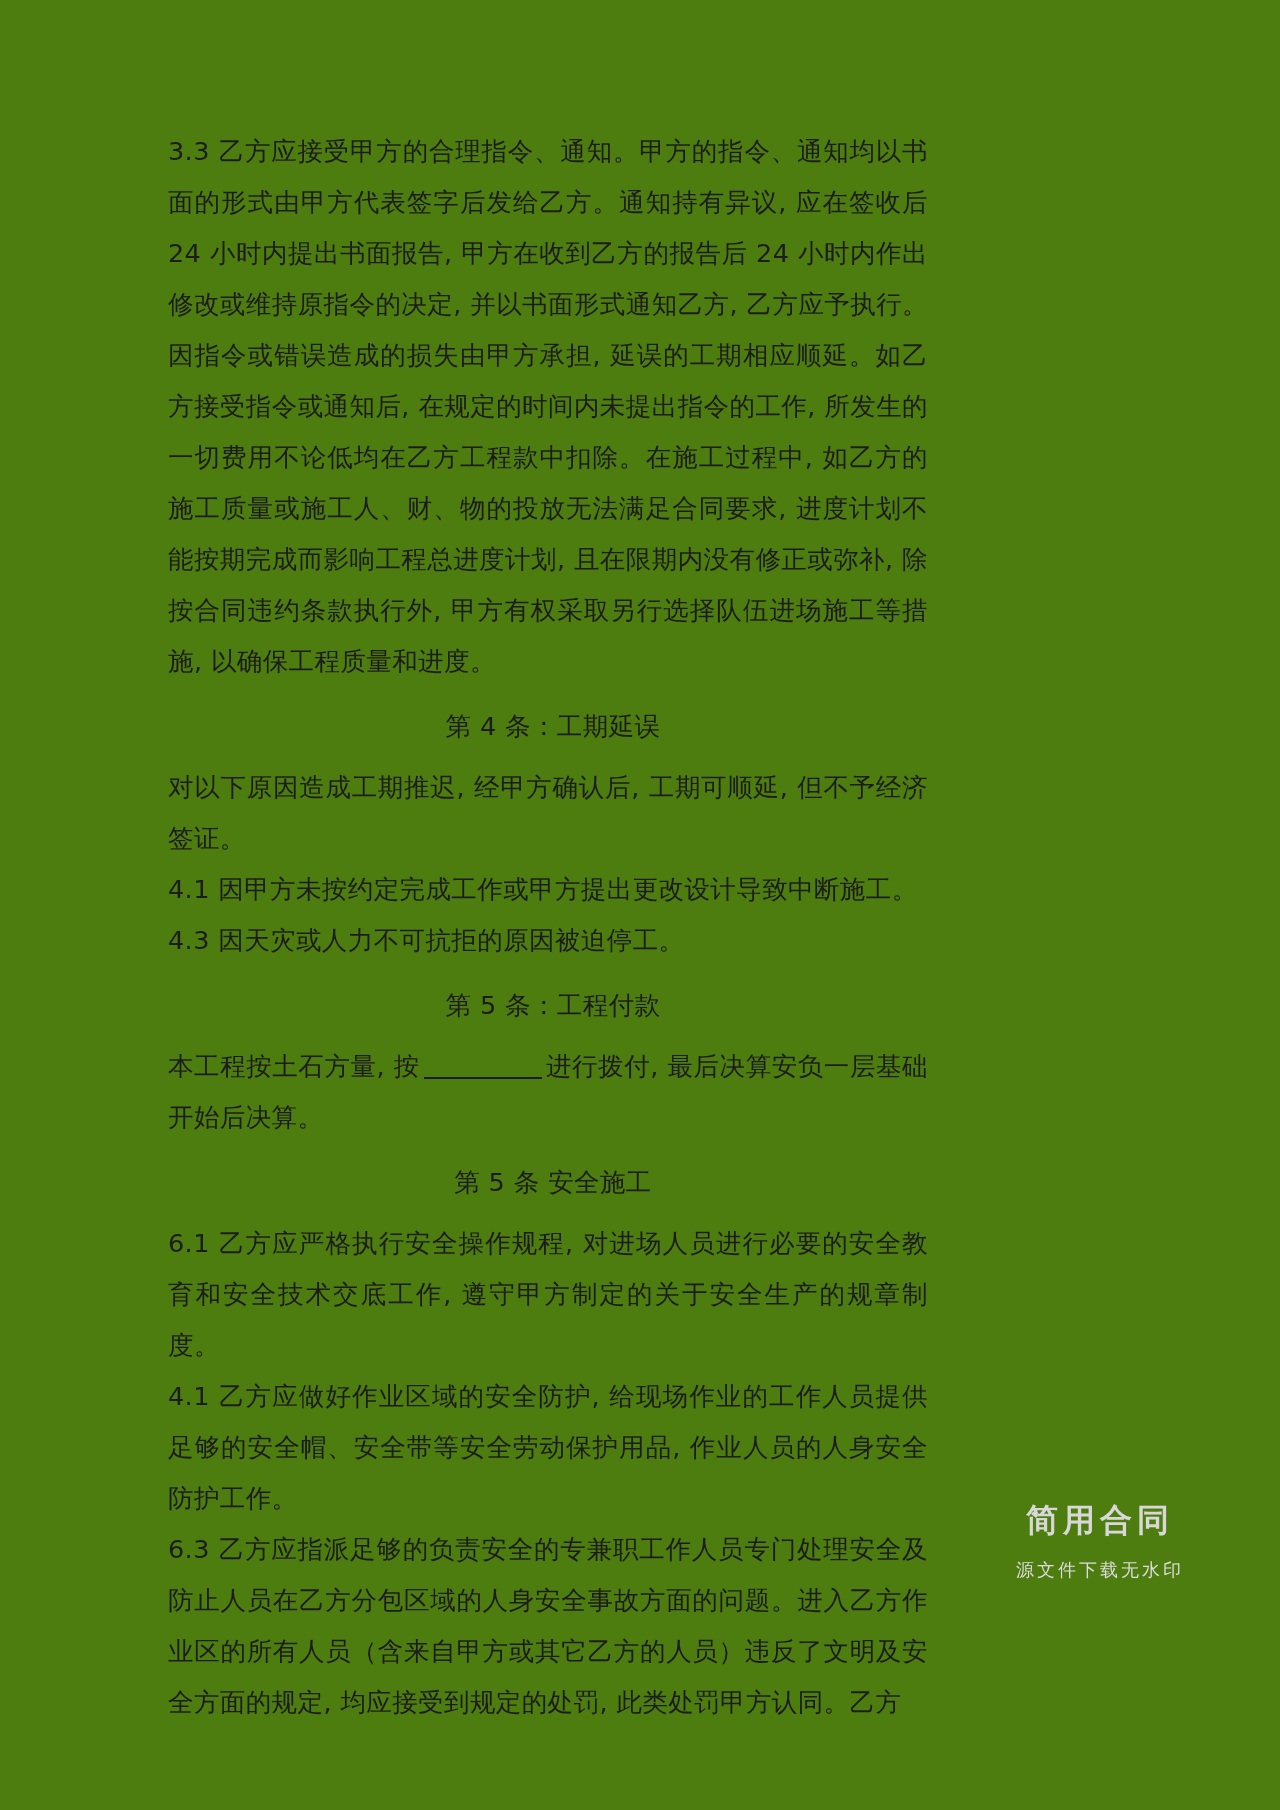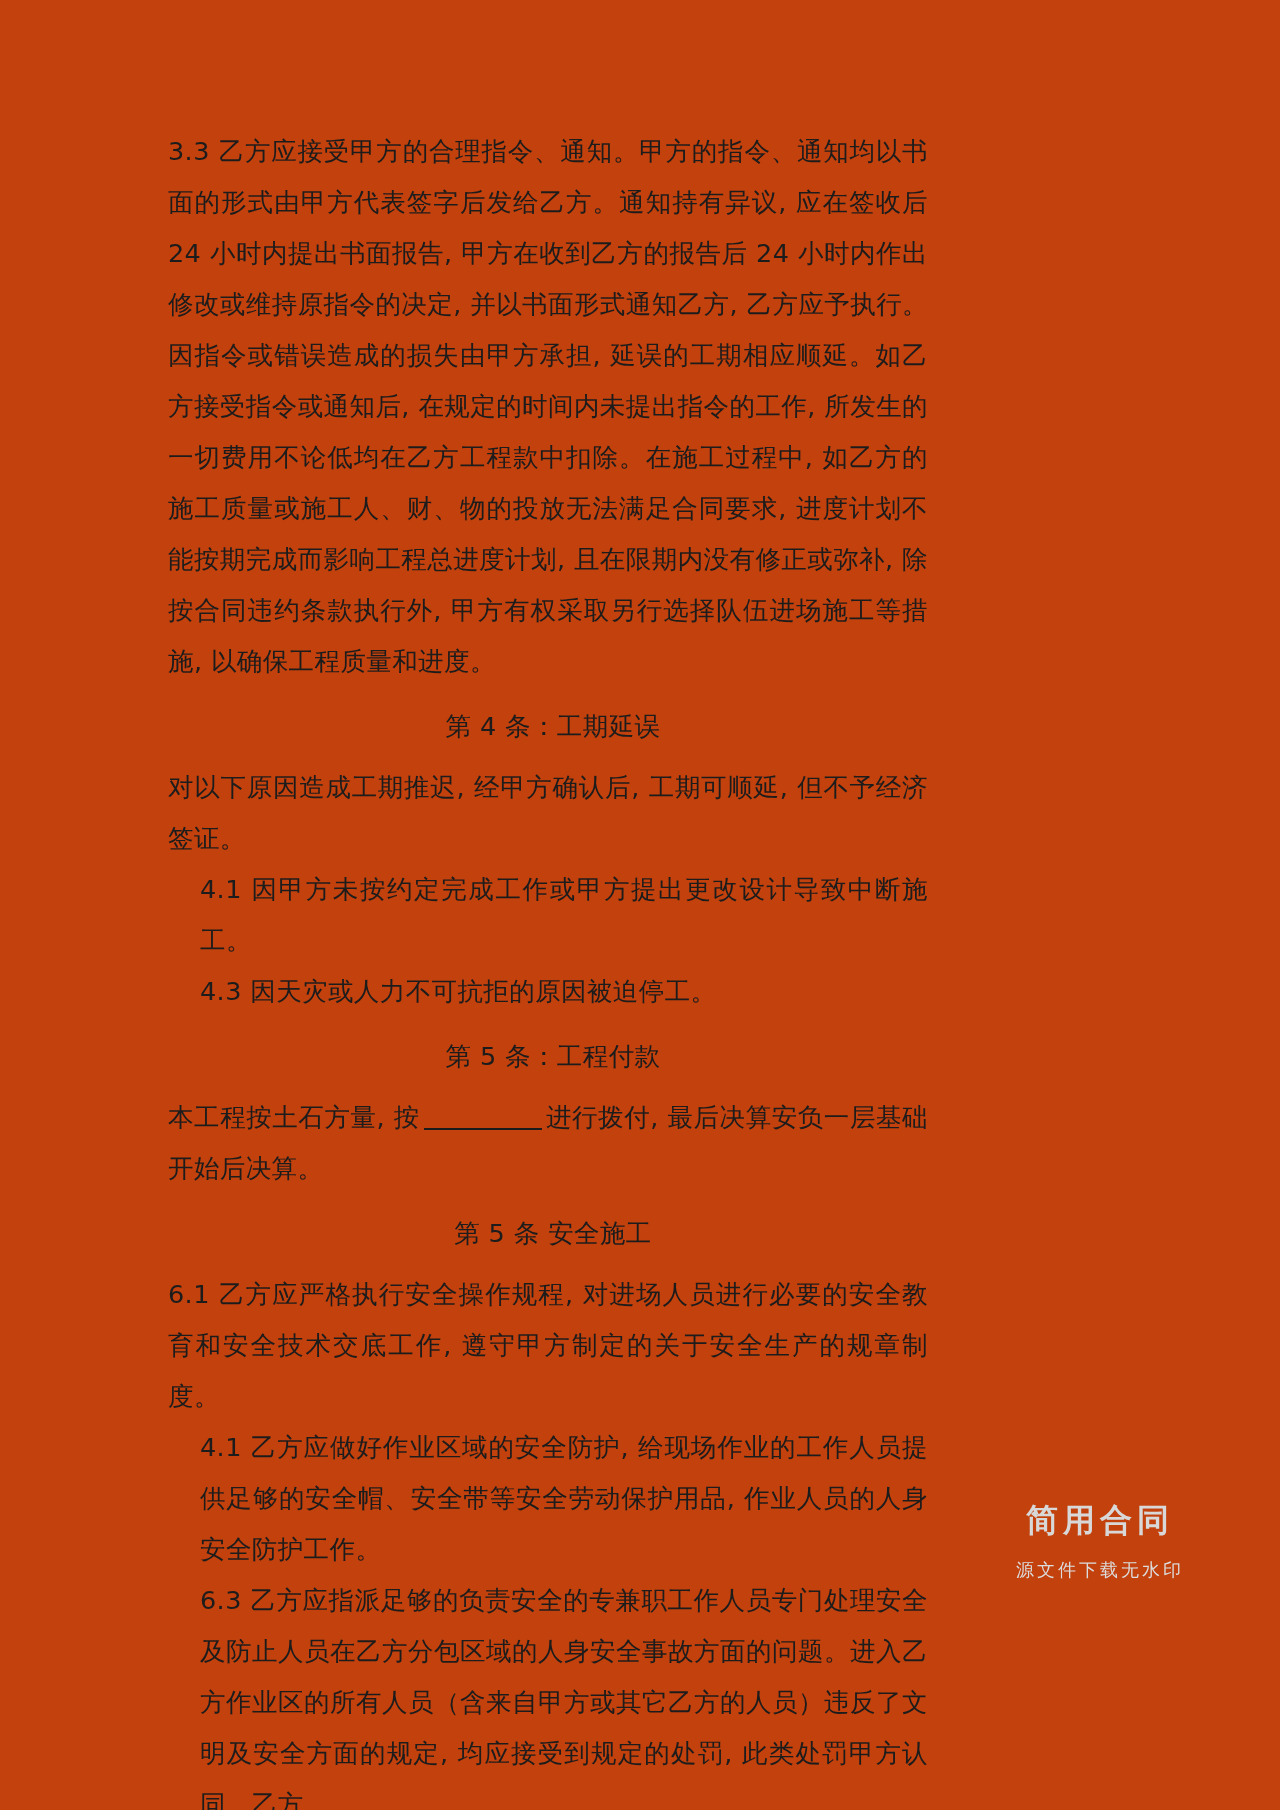--- a/index.html
+++ b/index.html
@@ -5,21 +5,21 @@
   html, body {
     margin: 0;
     padding: 0;
     background: #ffffff;
   }
 
   .page {
     position: relative;
     width: 1280px;
     height: 1810px;
-    background: #c2410c;
+    background: #4d7c0f;
     overflow: hidden;
     font-family: "DejaVu Sans", "Liberation Sans", sans-serif;
   }
 
   .doc-body {
     position: absolute;
     left: 168px;
     top: 126px;
     width: 760px;
   }
@@ -37,21 +37,20 @@
     -webkit-font-smoothing: antialiased;
   }
 
   .para + .para {
     margin-top: 0px;
   }
 
   
   .gap {
     margin-top: 18px;
-    margin-left: 32px;
   }
 
   .gap-sm {
     margin-top: 10px;
   }
 
   
   .heading {
     font-size: 25.5px;
     line-height: 51px;

